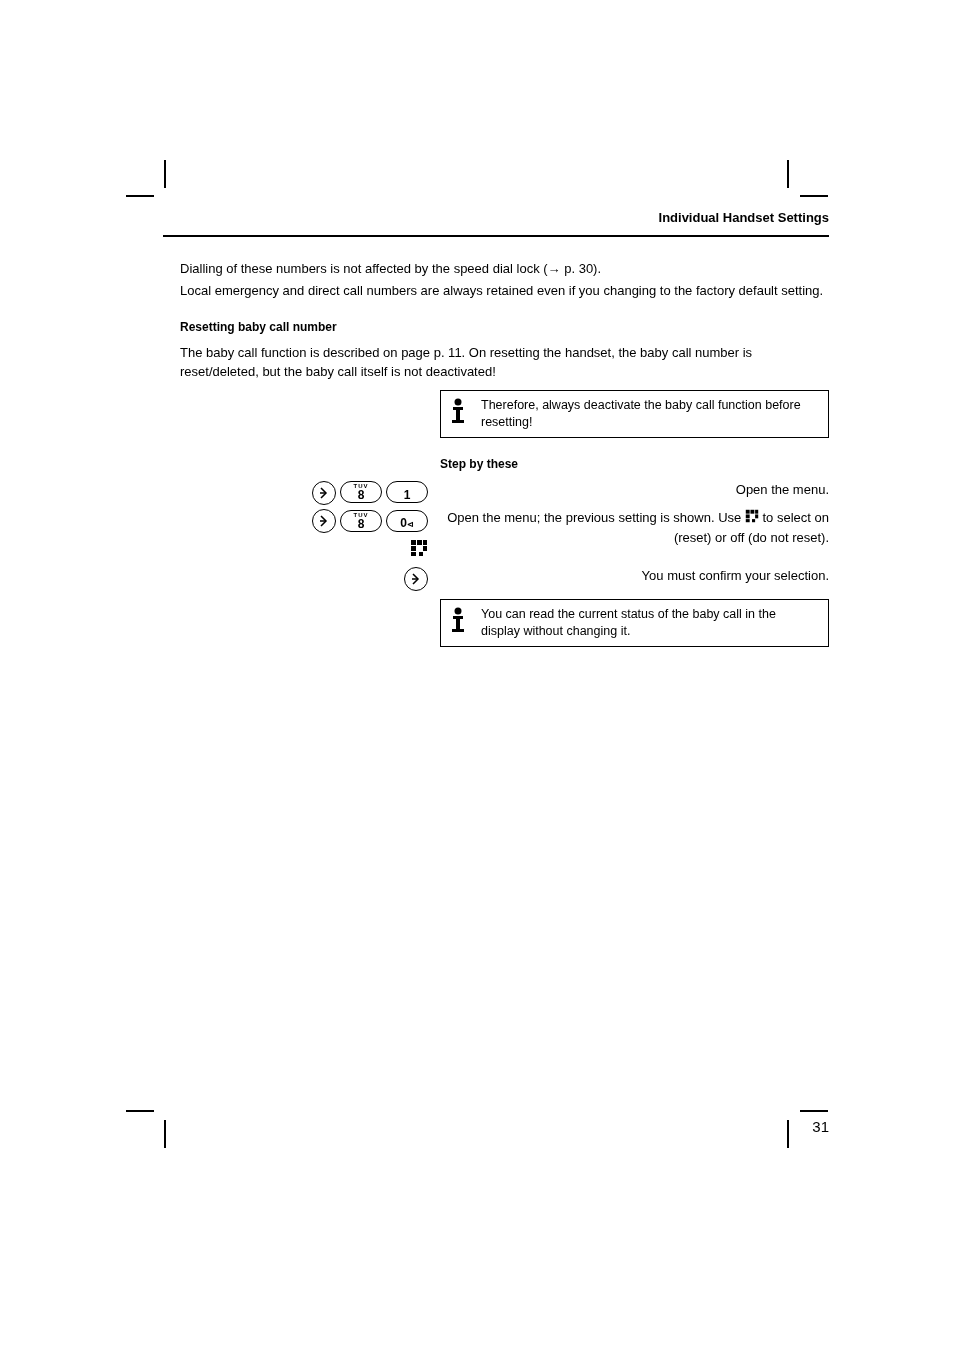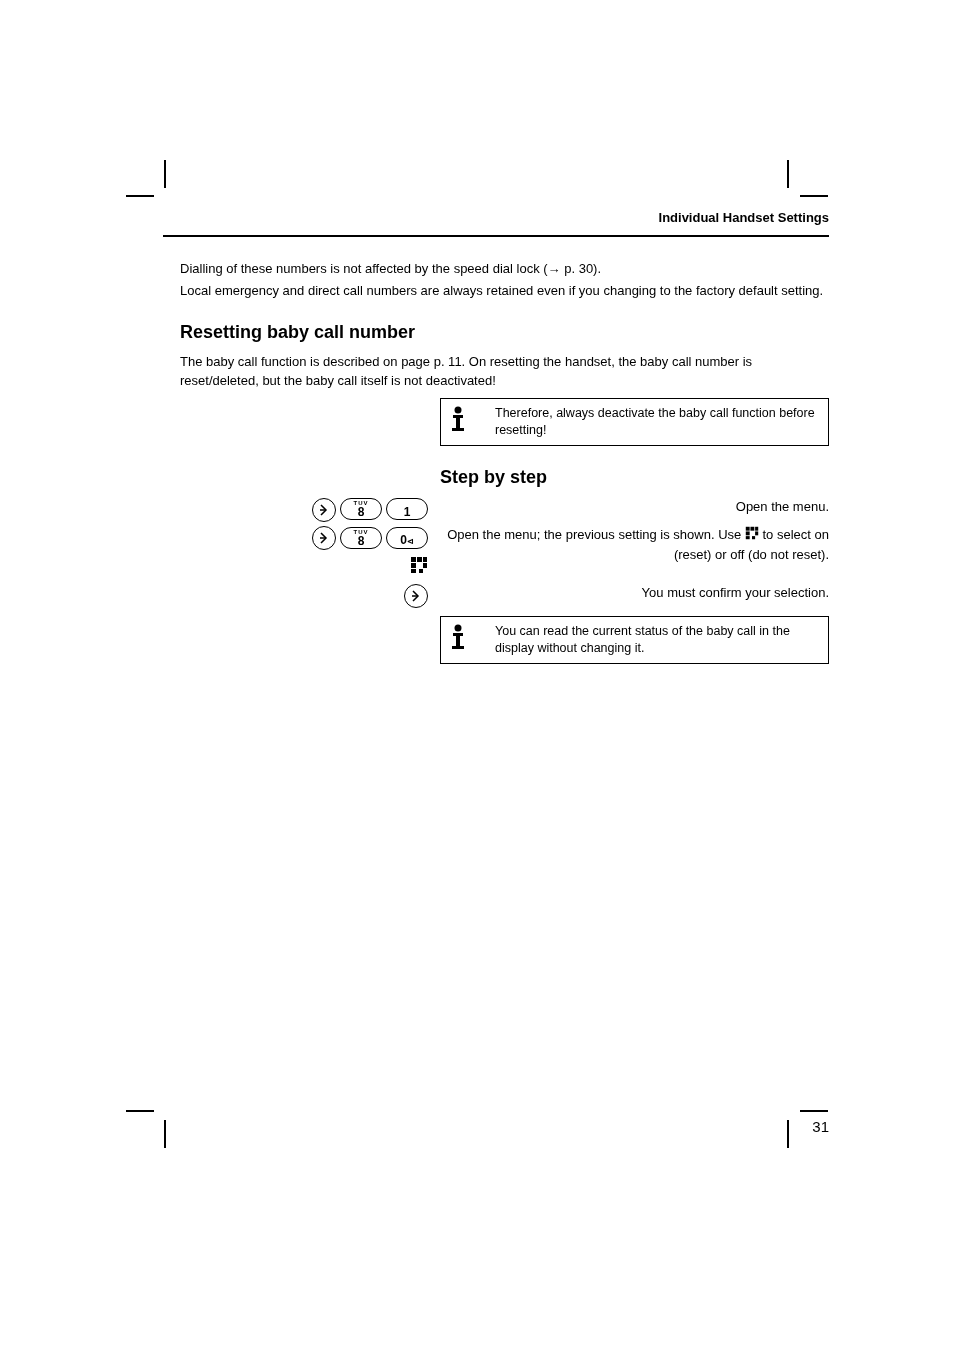--- a/index.html
+++ b/index.html
@@ -10,27 +10,27 @@
   .crop-v { width: 2px; height: 28px; }
   .crop-h { width: 28px; height: 2px; }
 
   .header { position: absolute; left: 163px; right: 125px; top: 210px; }
   .header-line { border: none; border-top: 2px solid #000; margin-top: 6px; }
   .header-title { font-size: 13px; font-weight: bold; text-align: right; padding-bottom: 4px; }
 
   .body { position: absolute; left: 180px; right: 125px; top: 260px; font-size: 13px; line-height: 1.45; }
   .body p { margin: 0 0 3px 0; }
 
-  .section-title { font-weight: bold; font-size: 18px; margin-top: 18px; margin-bottom: 8px; }
+  .section-title { font-weight: bold; font-size: 12px; margin-top: 18px; margin-bottom: 8px; }
 
   .row { display: flex; align-items: flex-start; margin-bottom: 4px; }
   .row .left { width: 260px; flex: 0 0 260px; display: flex; align-items: flex-start; justify-content: flex-end; gap: 4px; padding-right: 12px; }
   .row .right { flex: 1; text-align: right; }
 
-  .info-box { border: 1.5px solid #000; display: flex; align-items: flex-start; padding: 6px 10px 6px 6px; margin: 8px 0 10px 260px; gap: 26px; }
+  .info-box { border: 1.5px solid #000; display: flex; align-items: flex-start; padding: 6px 10px 6px 6px; margin: 8px 0 10px 260px; gap: 12px; }
   .info-box .info-text { flex: 1; font-size: 12.5px; line-height: 1.35; }
 
   .btn-round { display: inline-flex; align-items: center; justify-content: center; width: 24px; height: 24px; border: 1.5px solid #000; border-radius: 50%; background: #fff; flex: 0 0 24px; }
   .btn-pill { display: inline-flex; align-items: center; justify-content: center; min-width: 42px; height: 22px; border: 1.5px solid #000; border-radius: 11px; background: #fff; font-size: 11px; font-weight: bold; padding: 0 6px; flex: 0 0 auto; }
   .btn-pill .sup { font-size: 6px; line-height: 6px; display: block; text-align: center; letter-spacing: 1px; }
   .btn-pill .main { font-size: 12px; line-height: 12px; font-weight: bold; text-align: center; }
   .btn-pill .stack { display: flex; flex-direction: column; align-items: center; justify-content: center; }
 
   .page-num { position: absolute; right: 125px; bottom: 216px; font-size: 15px; }
 </style>
@@ -66,21 +66,21 @@
         <svg width="22" height="28" viewBox="0 0 22 28">
           <circle cx="11" cy="5" r="3.5" fill="#000"></circle>
           <rect x="6" y="10" width="10" height="3" fill="#000"></rect>
           <rect x="9" y="10" width="4" height="13" fill="#000"></rect>
           <rect x="5" y="23" width="12" height="3" fill="#000"></rect>
         </svg>
       </span>
       <div class="info-text">Therefore, always deactivate the baby call function before resetting!</div>
     </div>
 
-    <div class="section-title" style="margin-left:260px;">Step by step</div>
+    <div class="section-title" style="margin-left:260px;">Step by these</div>
 
     <div class="row">
       <div class="left">
         <span class="btn-round">
           <svg width="12" height="12" viewBox="0 0 12 12">
               <path d="M3 1 L8 6 L3 11" stroke="#000" stroke-width="1.5" fill="none"></path>
               <path d="M2 6 L8 6" stroke="#000" stroke-width="1.5"></path>
             </svg>
         </span>
         <span class="btn-pill">

